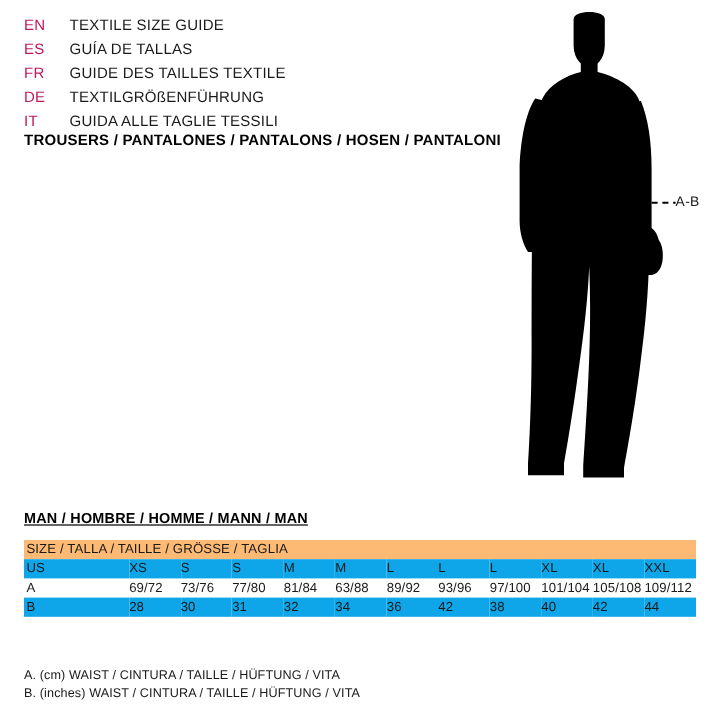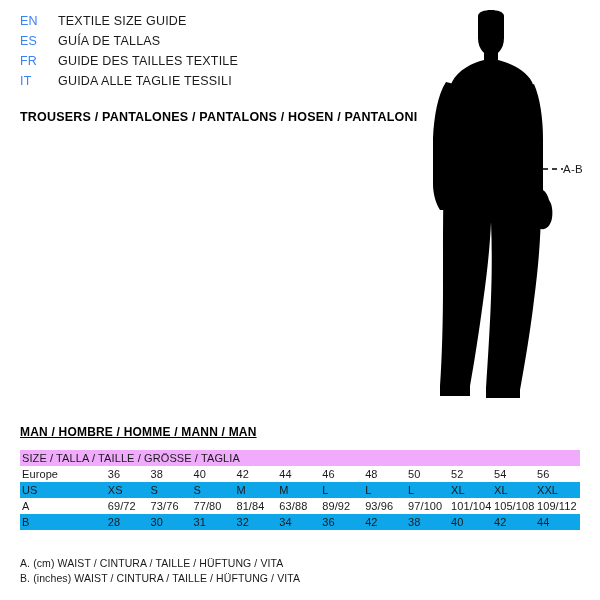--- a/index.html
+++ b/index.html
@@ -30,21 +30,21 @@
   }
   .lang-row {
     display: flex;
     align-items: baseline;
     height: 20px;
   }
   .lang-code {
     width: 38px;
     font-size: 12.5px;
     letter-spacing: 0.2px;
-    color: #3b82f6;
+    color: #be185d;
   }
   .lang-text {
     font-size: 12.5px;
     letter-spacing: 0.2px;
     color: #1a1a1a;
   }
 
   
   .garment-title {
     position: absolute;
@@ -98,21 +98,21 @@
     letter-spacing: 0.1px;
   }
   table.size-table td, table.size-table th {
     padding: 2px 0 2px 0;
     text-align: left;
     font-weight: normal;
     color: #1a1a1a;
     white-space: nowrap;
   }
   table.size-table tr.head td {
-    background: #f0abfc;
+    background: #fdba74;
     font-weight: normal;
   }
   table.size-table tr.shaded td {
     background: #0ea5e9;
   }
   table.size-table td.label-col {
     width: 86px;
     padding-left: 2px;
   }
   table.size-table td.val {
@@ -140,20 +140,24 @@
       <span class="lang-code">EN</span>
       <span class="lang-text">TEXTILE SIZE GUIDE</span>
     </div>
     <div class="lang-row">
       <span class="lang-code">ES</span>
       <span class="lang-text">GUÍA DE TALLAS</span>
     </div>
     <div class="lang-row">
       <span class="lang-code">FR</span>
       <span class="lang-text">GUIDE DES TAILLES TEXTILE</span>
+    </div>
+    <div class="lang-row">
+      <span class="lang-code">DE</span>
+      <span class="lang-text">TEXTILGRÖßENFÜHRUNG</span>
     </div>
     <div class="lang-row">
       <span class="lang-code">IT</span>
       <span class="lang-text">GUIDA ALLE TAGLIE TESSILI</span>
     </div>
   </div>
 
   <div class="garment-title">TROUSERS / PANTALONES / PANTALONS / HOSEN / PANTALONI</div>
 
   <div class="figure-wrap">
@@ -194,34 +198,20 @@
     <span class="ab-label">A-B</span>
   </div>
 
   <div class="man-title">MAN / HOMBRE / HOMME / MANN / MAN</div>
 
   <table class="size-table">
     <tbody>
       <tr class="head">
         <td class="label-col" colspan="12">SIZE / TALLA / TAILLE / GRÖSSE / TAGLIA</td>
       </tr>
-      <tr>
-        <td class="label-col">Europe</td>
-        <td class="val">36</td>
-        <td class="val">38</td>
-        <td class="val">40</td>
-        <td class="val">42</td>
-        <td class="val">44</td>
-        <td class="val">46</td>
-        <td class="val">48</td>
-        <td class="val">50</td>
-        <td class="val">52</td>
-        <td class="val">54</td>
-        <td class="val">56</td>
-      </tr>
       <tr class="shaded">
         <td class="label-col">US</td>
         <td class="val">XS</td>
         <td class="val">S</td>
         <td class="val">S</td>
         <td class="val">M</td>
         <td class="val">M</td>
         <td class="val">L</td>
         <td class="val">L</td>
         <td class="val">L</td>

